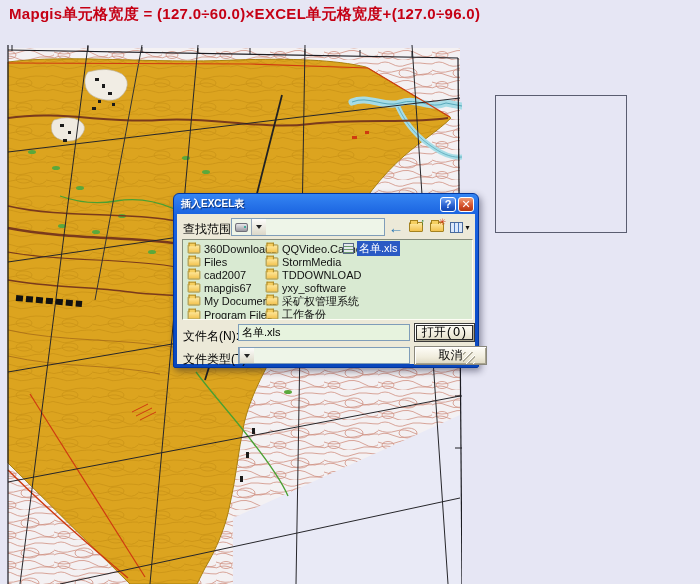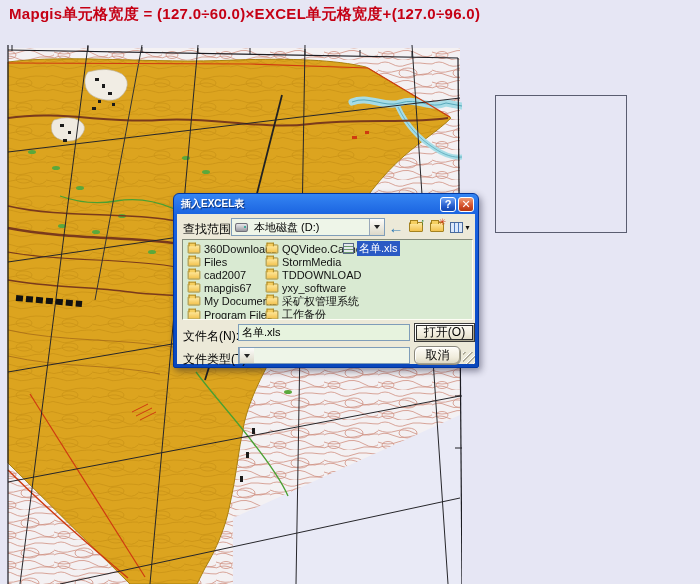--- a/index.html
+++ b/index.html
@@ -57,21 +57,21 @@
   .fitem { display:flex; align-items:center; gap:3px; height:13.2px; font-size:11px; color:#111; white-space:nowrap; }
   .fitem .folder-ico { transform:scale(.9); flex:0 0 auto; }
   .xls-ico { width:11px; height:11px; background:#e4e9ee; border:1px solid #5a6a86; flex:0 0 auto;
     background-image:repeating-linear-gradient(180deg,transparent 0 2px,#6a9a6a 2px 3px); }
   .fname.selected { background:#2a5ac4; color:#fff; padding:0 2px; }
 
   .txt { position:absolute; background:#e7f3de; border:1px solid #7f9db9; font-size:11px; padding:0 3px;
     font-family:"Liberation Sans","DejaVu Sans",sans-serif; }
   .btn { position:absolute; font-size:12px; color:#000; background:linear-gradient(180deg,#fefdf8,#f0ecdc 60%,#ddd8c2);
     box-shadow:inset 1px 1px 0 #fff, inset -1px -1px 0 #a8a490; cursor:default;
-    font-family:Liberation Sans, sans-serif; }
+    font-family:Liberation Mono, monospace; }
   .btn.default { border:1px solid #3a3a3a; outline:1px solid #2a2a2a; outline-offset:-3px; }
   .btn.normal { border:1px solid #8a887c; }
   .grip { position:absolute; right:0; bottom:0; width:12px; height:12px;
     background:repeating-linear-gradient(135deg,#fff 0 1px,#b0ac9a 1px 2.5px,rgba(0,0,0,0) 2.5px 5px); }
 </style>
 </head>
 <body>
 
 <div id="screen">
 
@@ -228,21 +228,20 @@
     <div class="titlebar">
       <span class="title">插入EXCEL表</span>
       <span class="tb-btn help">?</span>
       <span class="tb-btn close">✕</span>
     </div>
     <div class="client">
 
       <span class="lbl" style="left:6px; top:7px;">查找范围(I):</span>
       <div class="combo" style="left:54px; top:4px; width:154px; height:18px;">
         <span class="disk-ico"></span>
-        <span class="val">本地磁盘 (D:)</span>
         <span class="dd-btn">
             <i class="dd-arrow"></i>
           </span>
       </div>
 
       <span class="tool" style="left:211px; width:16px;">
         <span class="back-glyph">←</span>
       </span>
       <span class="tool" style="left:230px; width:18px;">
         <span class="folder-ico"></span>
@@ -322,19 +321,19 @@
       <input class="txt" style="left: 61px; top: 110px; width: 172px; height: 17px;" value="名单.xls">
 
       <span class="lbl" style="left:6px; top:137px;">文件类型(T):</span>
       <div class="combo" style="left:61px; top:133px; width:172px; height:17px;">
         <span class="dd-btn">
             <i class="dd-arrow"></i>
           </span>
       </div>
 
       <button class="btn default" style="left:237px; top:109px; width:61px; height:19px;">打开(O)</button>
-      <button class="btn normal" style="left:237px; top:132px; width:47px; height:19px;border-radius:6px;">取消</button>
+      <button class="btn normal" style="left:237px; top:132px; width:73px; height:19px;">取消</button>
 
       <div class="grip"></div>
     </div>
   </div>
 
 </div>
 
 </body></html>

